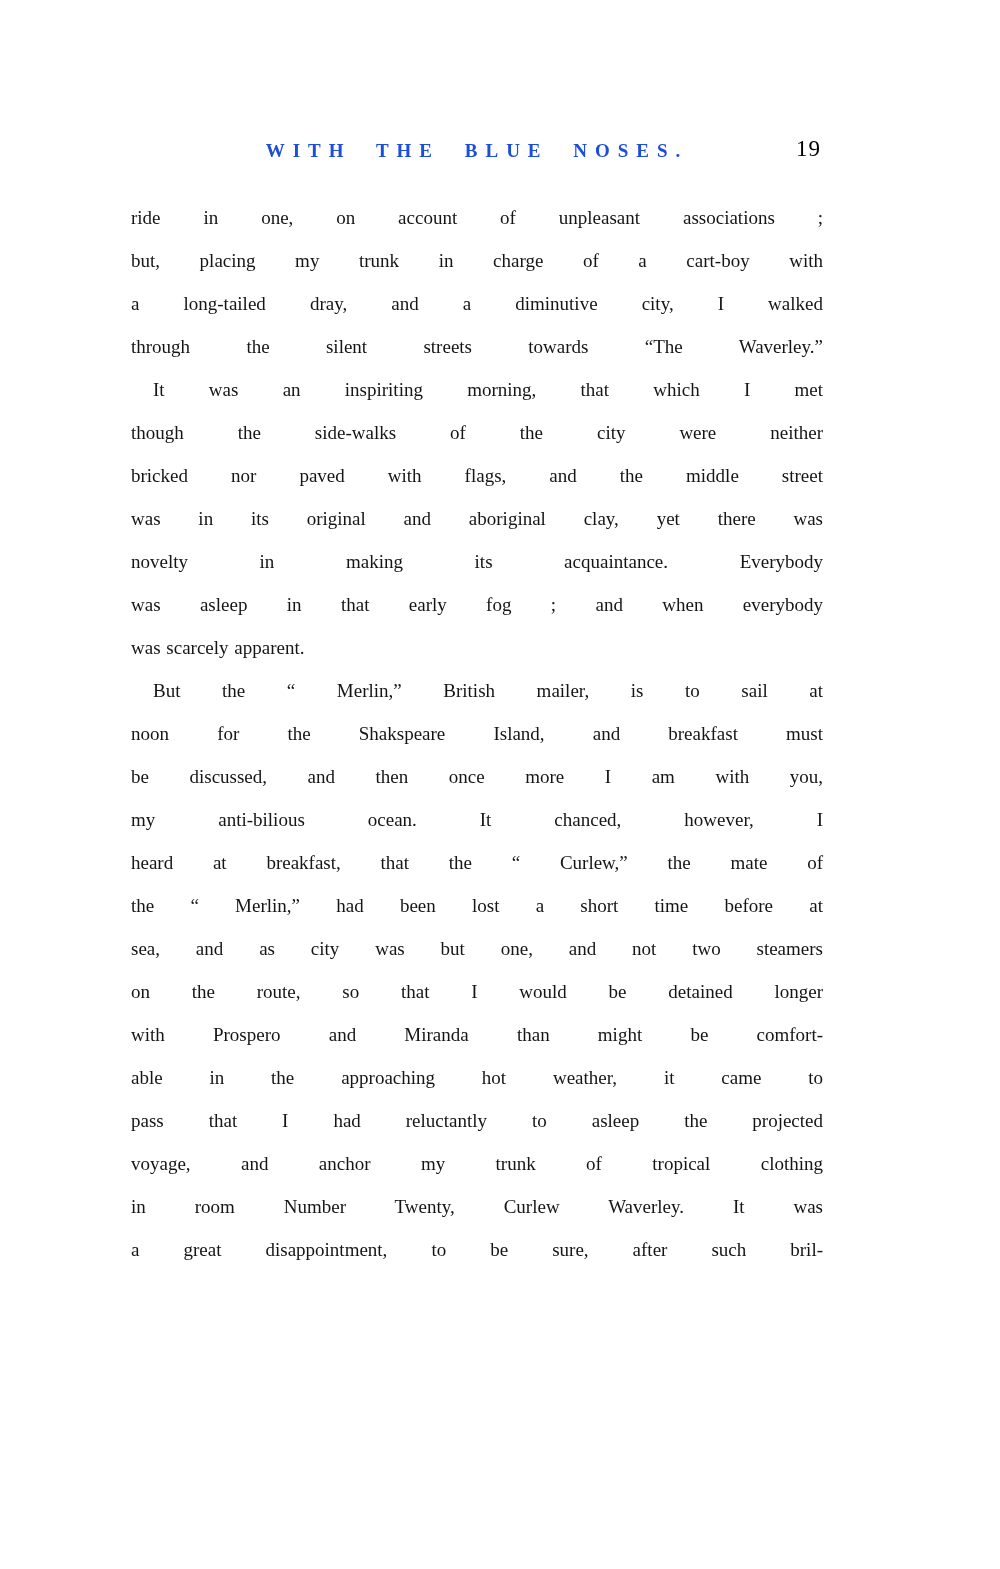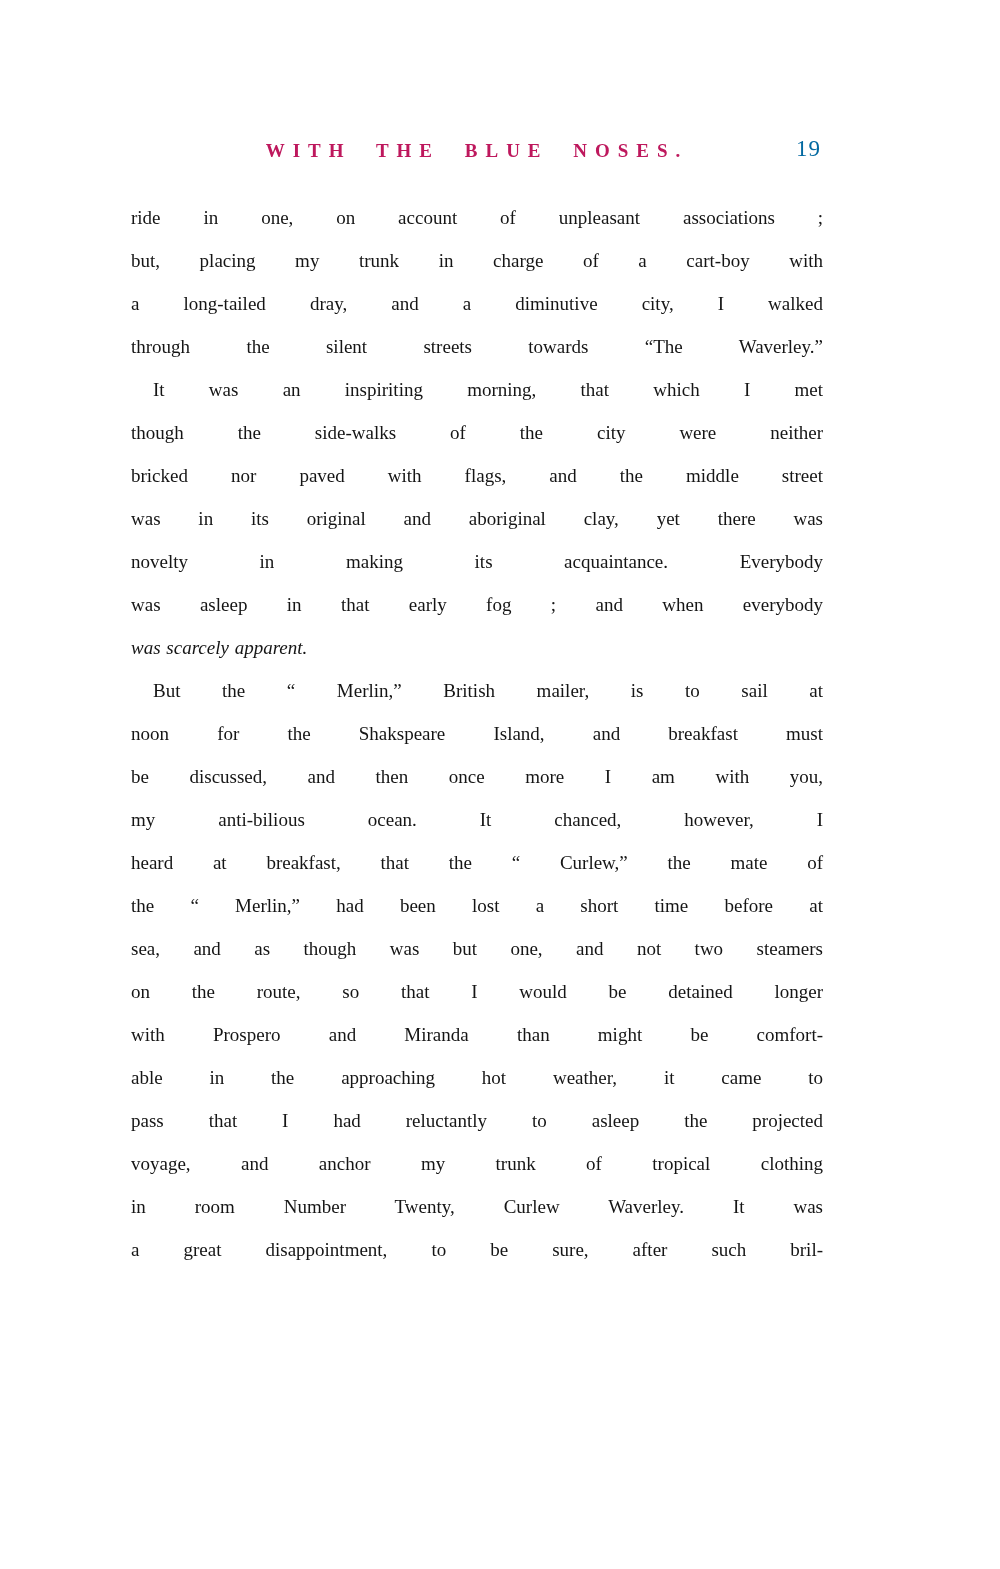--- a/index.html
+++ b/index.html
@@ -24,51 +24,50 @@
     width: 692px;
     height: 30px;
   }
   .running-title {
     display: block;
     text-align: center;
     font-size: 19px;
     font-weight: bold;
     letter-spacing: 8px;
     word-spacing: 12px;
-    color: #be185d;
+    color: #1d4ed8;
     white-space: nowrap;
   }
   .page-number {
     position: absolute;
     right: 2px;
     top: -4px;
     font-size: 23px;
     letter-spacing: 1px;
-    color: #0369a1;
+    color: #000000;
   }
   .body-text {
     position: absolute;
     top: 196px;
     left: 131px;
     width: 692px;
     font-size: 19px;
     line-height: 43px;
   }
   .paragraph {
     margin: 0;
     padding: 0;
   }
   .line {
     text-align: justify;
     text-align-last: justify;
     word-spacing: 1px;
   }
   .line.last-left {
     text-align-last: left;
-    font-style: italic;
   }
   .line.indent {
     text-indent: 22px;
   }
 </style>
 </head>
 <body>
 
 <div class="page">
   <header class="header">
@@ -91,21 +90,21 @@
         <div class="line">was asleep in that early fog ; and when everybody</div>
         <div class="line last-left">was scarcely apparent.</div>
       </div>
       <div class="paragraph">
         <div class="line indent">But the “ Merlin,” British mailer, is to sail at</div>
         <div class="line">noon for the Shakspeare Island, and breakfast must</div>
         <div class="line">be discussed, and then once more I am with you,</div>
         <div class="line">my anti-bilious ocean. It chanced, however, I</div>
         <div class="line">heard at breakfast, that the “ Curlew,” the mate of</div>
         <div class="line">the “ Merlin,” had been lost a short time before at</div>
-        <div class="line">sea, and as though was but one, and not two steamers</div>
+        <div class="line">sea, and as city was but one, and not two steamers</div>
         <div class="line">on the route, so that I would be detained longer</div>
         <div class="line">with Prospero and Miranda than might be comfort-</div>
         <div class="line">able in the approaching hot weather, it came to</div>
         <div class="line">pass that I had reluctantly to asleep the projected</div>
         <div class="line">voyage, and anchor my trunk of tropical clothing</div>
         <div class="line">in room Number Twenty, Curlew Waverley. It was</div>
         <div class="line">a great disappointment, to be sure, after such bril-</div>
       </div>
     </main>
 </div>

